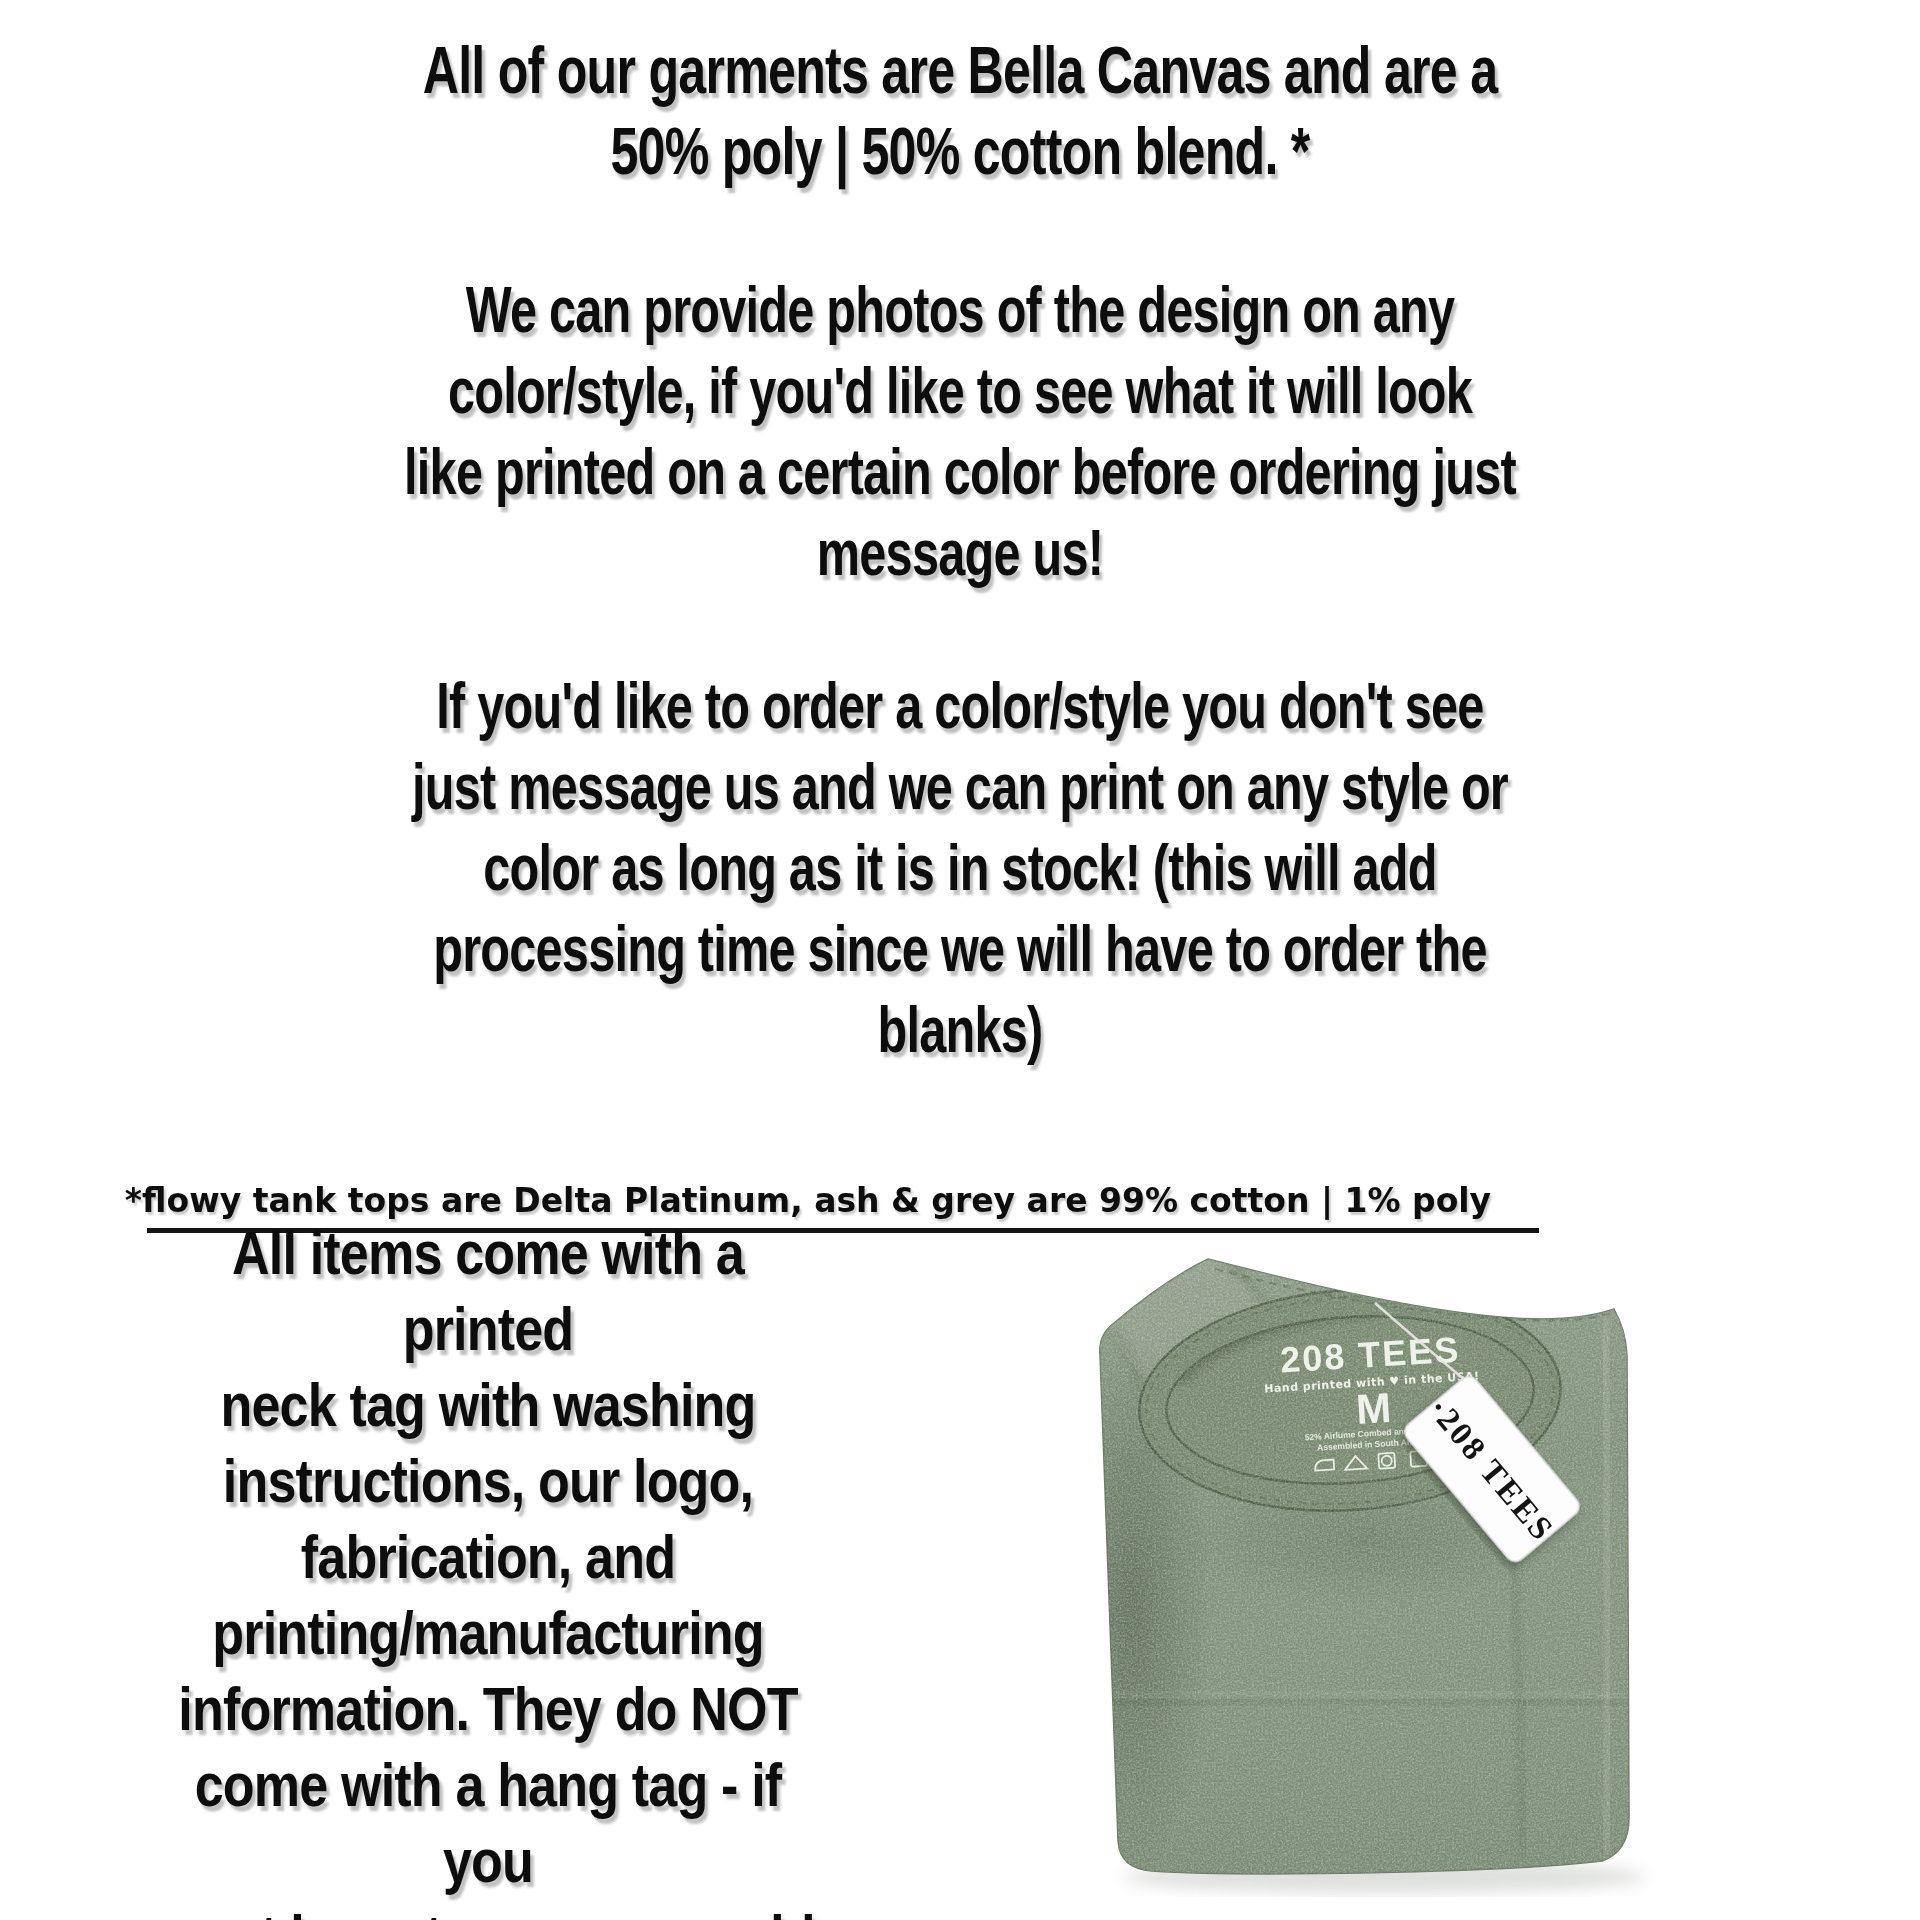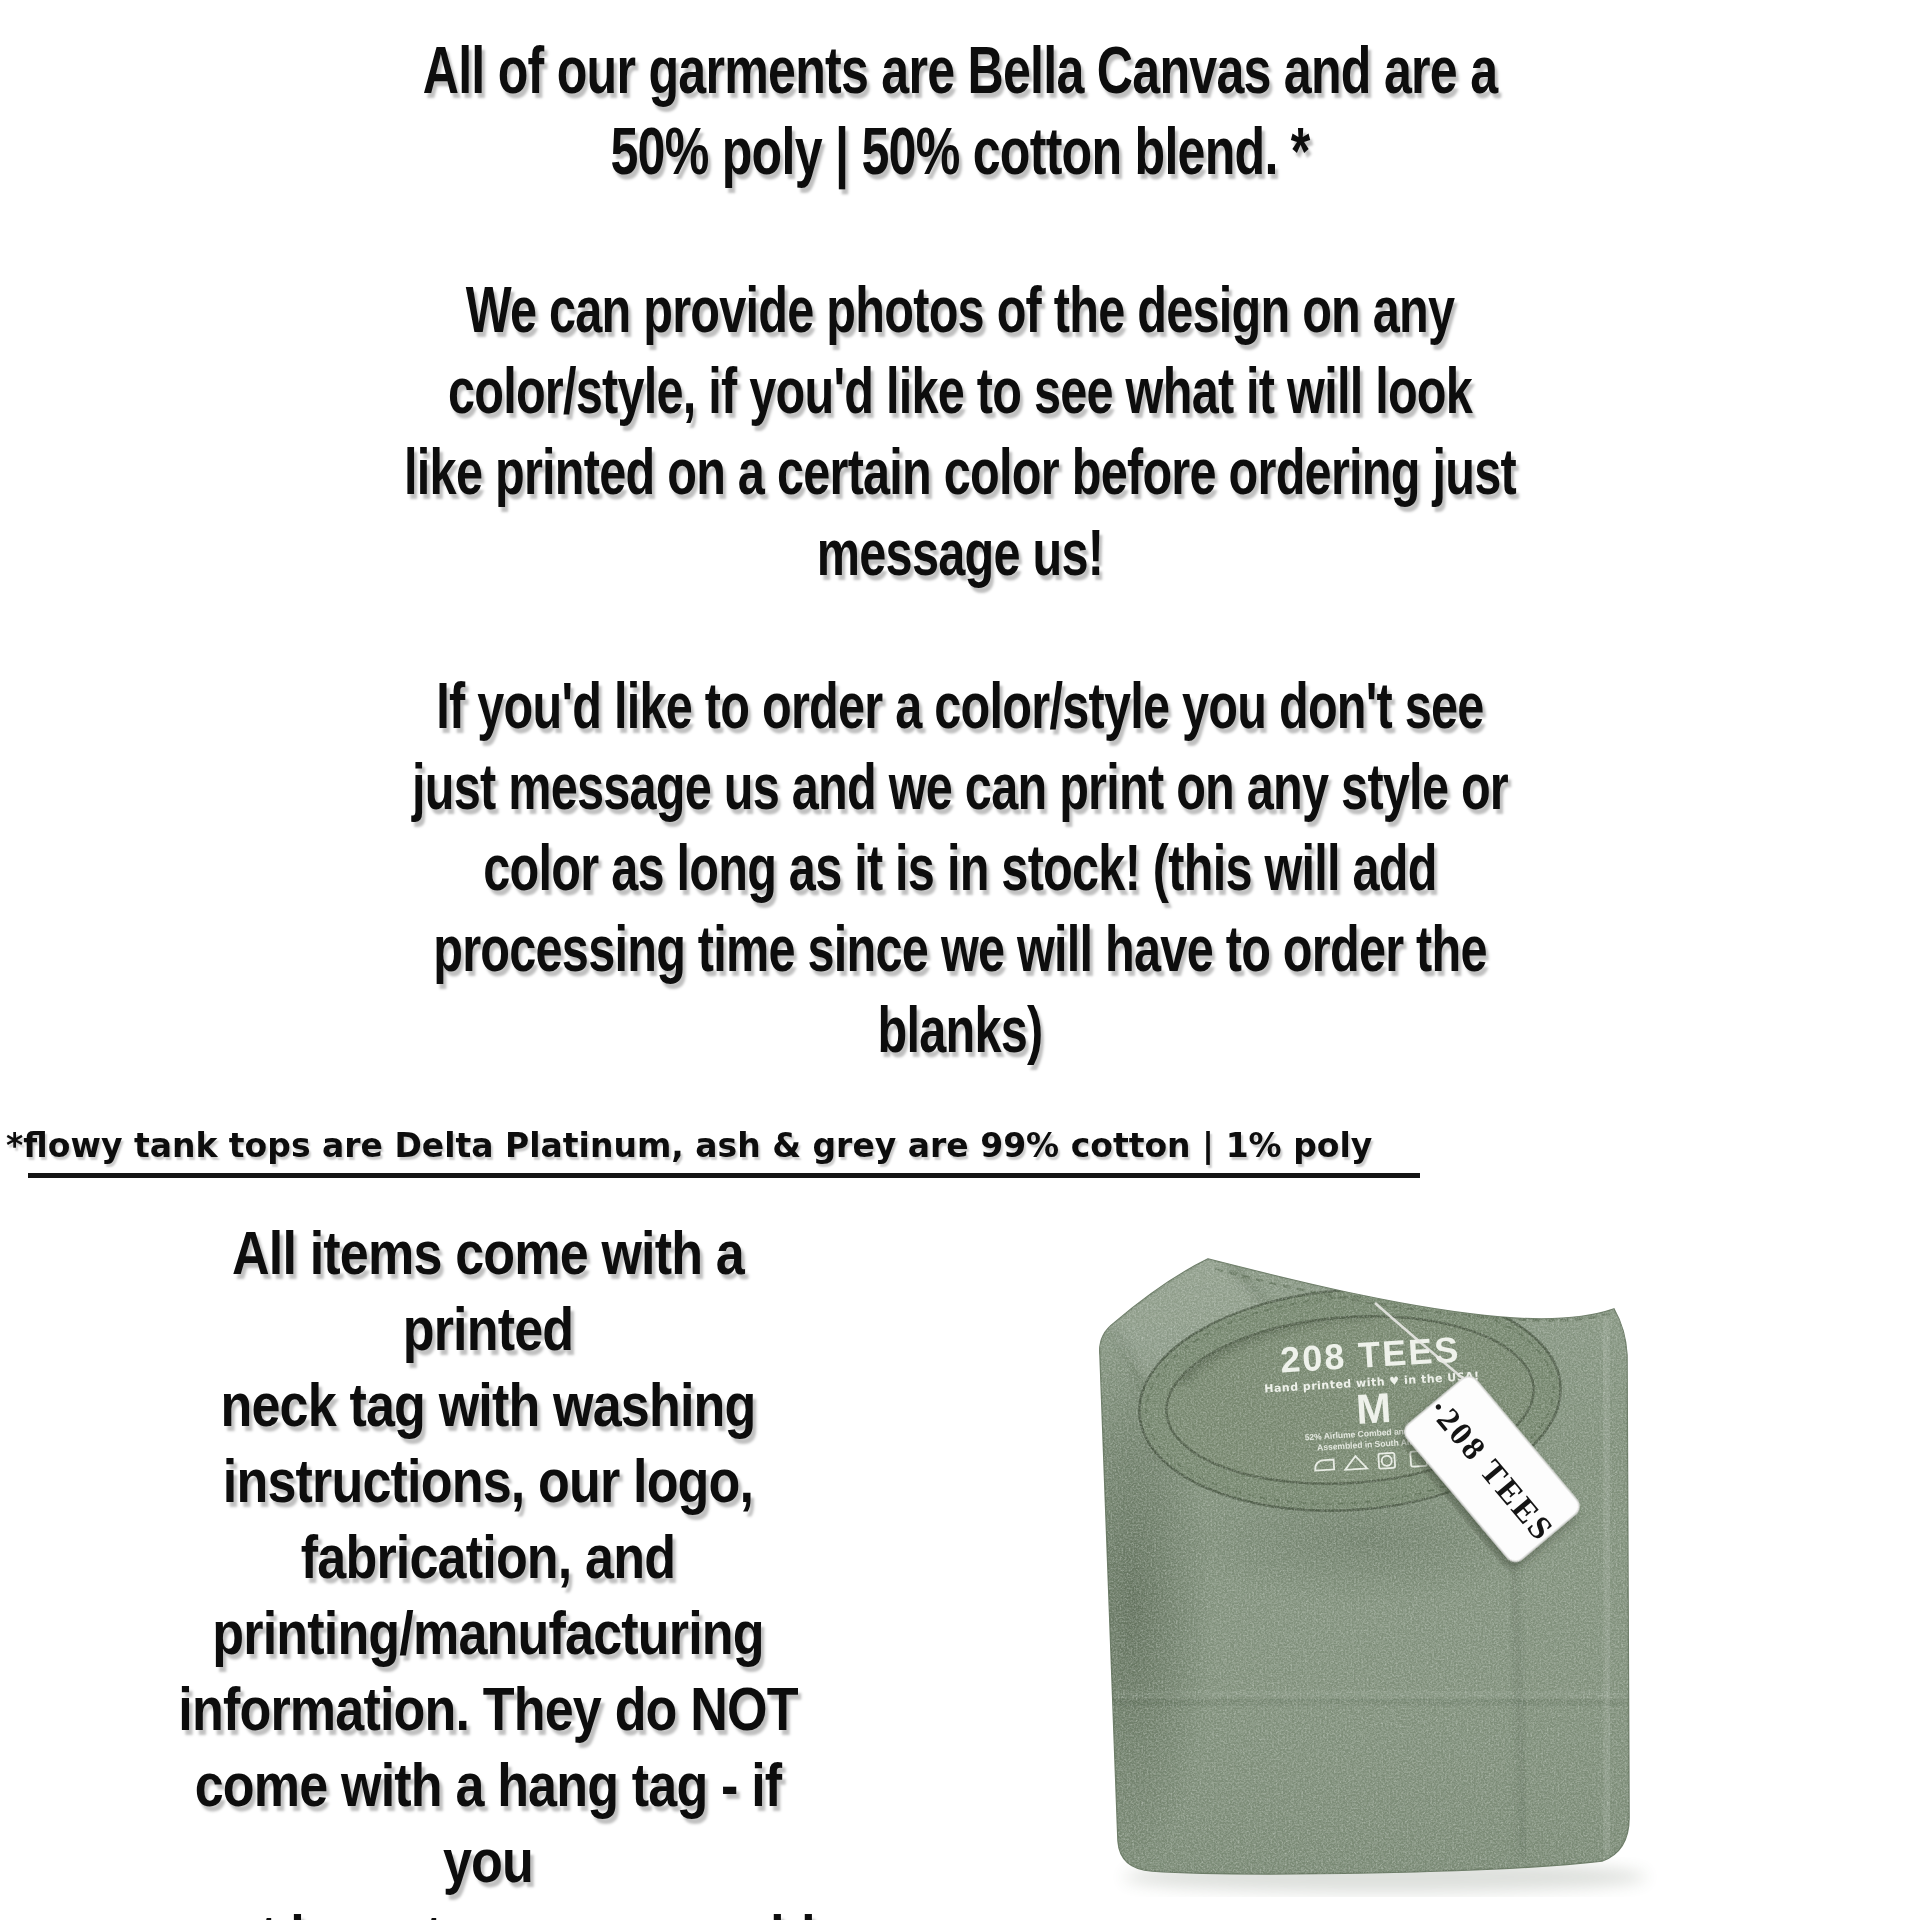--- a/index.html
+++ b/index.html
@@ -23,21 +23,21 @@
     transform: scaleX(0.76);
     transform-origin: 50% 0;
     letter-spacing: -1px;
     text-shadow: 4px 5px 3px rgba(0,0,0,0.25);
   }
 
   #heading     { top: 30px;   left: 0; width: 1920px; font-size: 66px; line-height: 81px; }
   #para-photos { top: 270px;  left: 0; width: 1920px; font-size: 64px; line-height: 81px; }
   #para-order  { top: 666px;  left: 0; width: 1920px; font-size: 64px; line-height: 81px; }
 
-  #footnote-wrap { top: 1108px; left: 0; width: 1616px; text-align: left; }
+  #footnote-wrap { top: 1163px; left: 0; width: 1616px; text-align: center; }
   #footnote {
     position: relative;
     display: inline-block;
     font-family: "DejaVu Sans", sans-serif;
     font-weight: bold;
     font-size: 33px;
     line-height: 40px;
     color: #0d0d0d;
     text-shadow: 2px 3px 2px rgba(0,0,0,0.2);
     padding: 0 6px 14px 6px;

